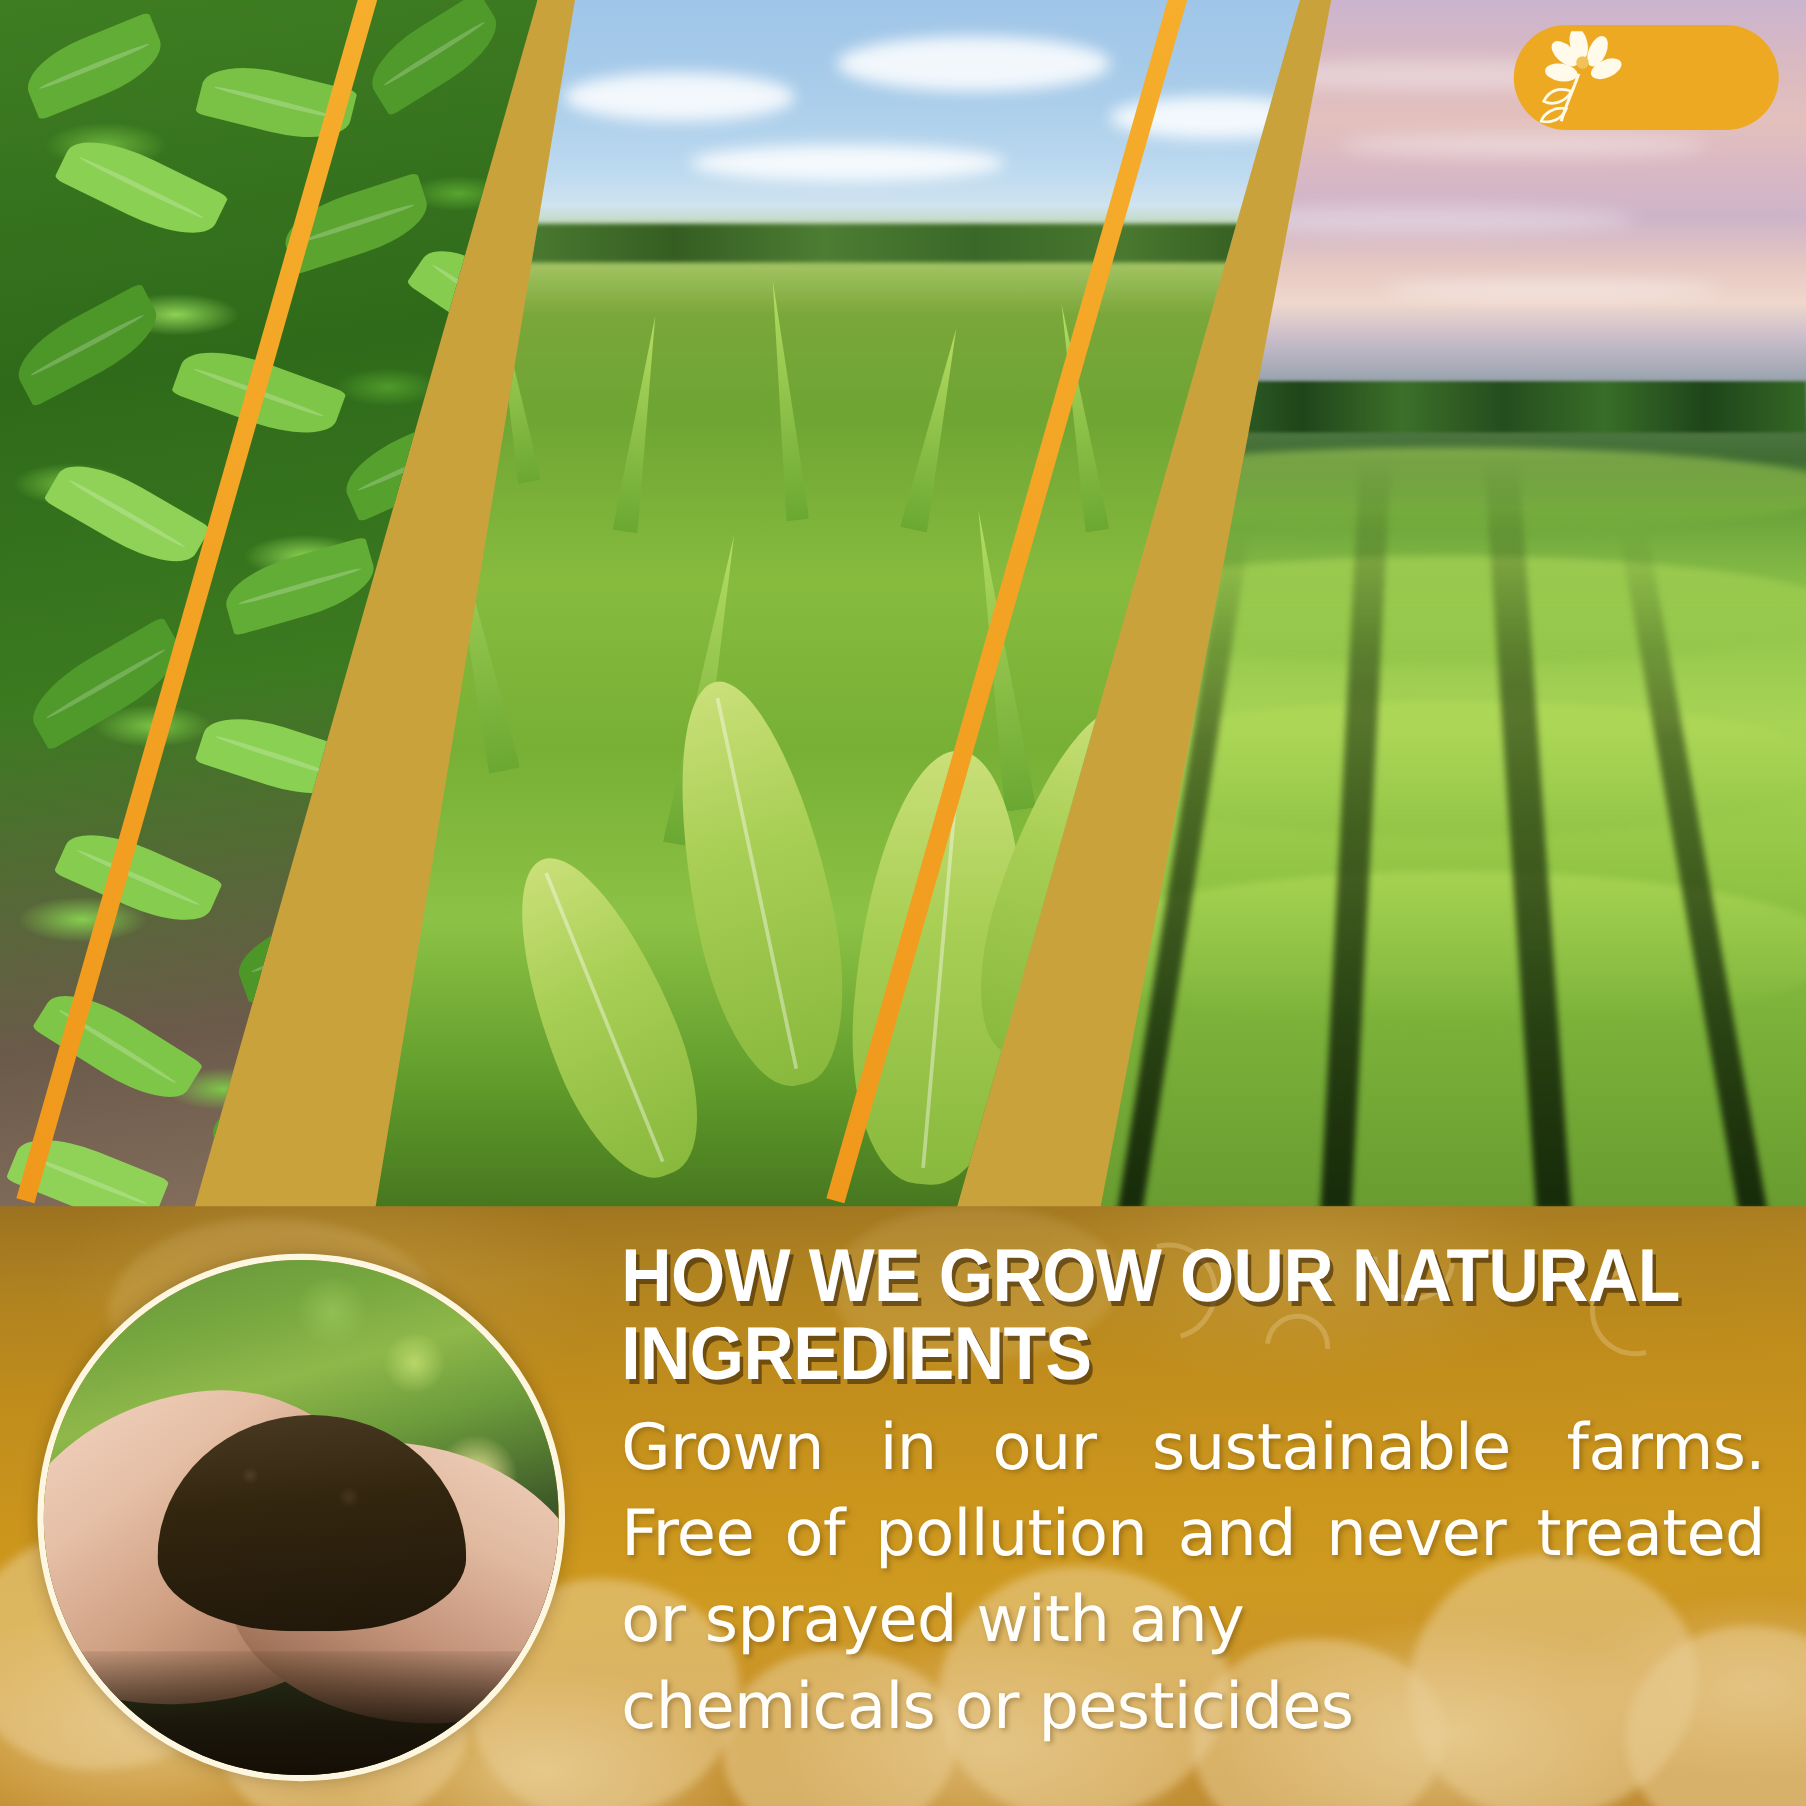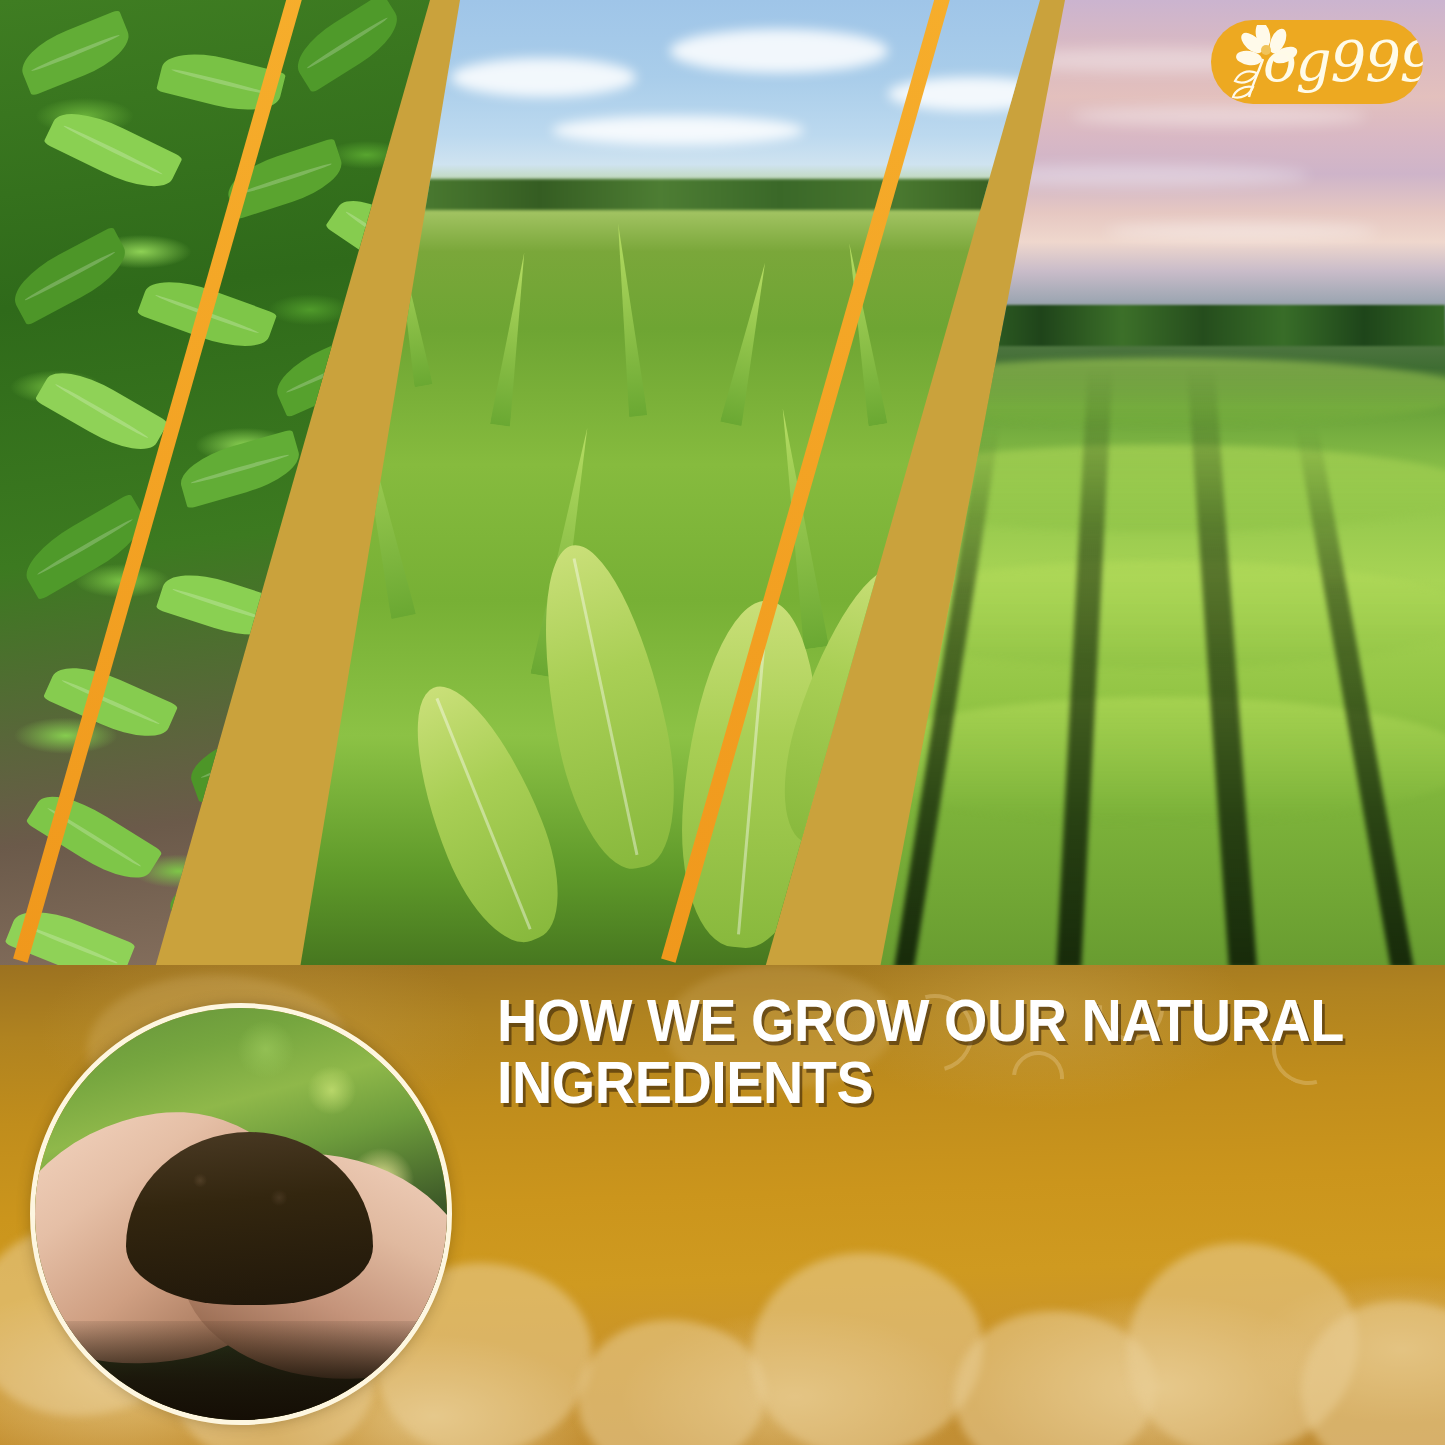--- a/index.html
+++ b/index.html
@@ -312,21 +312,20 @@
           <circle cx="43" cy="25" r="5" fill="#f0c35a"></circle>
         </g>
         <g fill="none" stroke="#fffaea" stroke-width="2.4">
           <path d="M40 34 C36 46 30 58 26 72"></path>
         </g>
         <g fill="none" stroke="#fffaea" stroke-width="2.2">
           <path d="M34 48 C24 44 16 48 12 56 C20 60 30 56 34 48 Z"></path>
           <path d="M30 62 C20 60 12 66 10 72 C18 74 27 70 30 62 Z"></path>
         </g>
       </svg>
-      <div class="logo-text">og999</div>
     </div>
   </div>
 
   <div class="bottom-panel">
     <div class="root-blob" style="left:-2%;top:54%;width:16%;height:40%;"></div>
     <div class="root-blob" style="left:12%;top:70%;width:14%;height:34%;"></div>
     <div class="root-blob" style="left:26%;top:62%;width:15%;height:40%;"></div>
     <div class="root-blob" style="left:40%;top:74%;width:13%;height:32%;"></div>
     <div class="root-blob" style="left:52%;top:60%;width:16%;height:42%;"></div>
     <div class="root-blob" style="left:66%;top:72%;width:14%;height:34%;"></div>
@@ -343,15 +342,21 @@
   <div class="soil-circle">
     <div class="soil-bg"></div>
     <div class="soil-hand hand-l"></div>
     <div class="soil-hand hand-r"></div>
     <div class="soil-mound"></div>
     <div class="soil-floor"></div>
   </div>
 
   <div class="text-block">
     <h1 class="headline">HOW WE GROW OUR NATURAL INGREDIENTS</h1>
+    <p class="body-copy">
+      <span>Grown in our sustainable farms.</span>
+      <span>Free of pollution and never</span>
+      <span>treated or sprayed with any</span>
+      <span class="last">chemicals or pesticides</span>
+    </p>
   </div>
 
 </div>
 
 </body></html>

